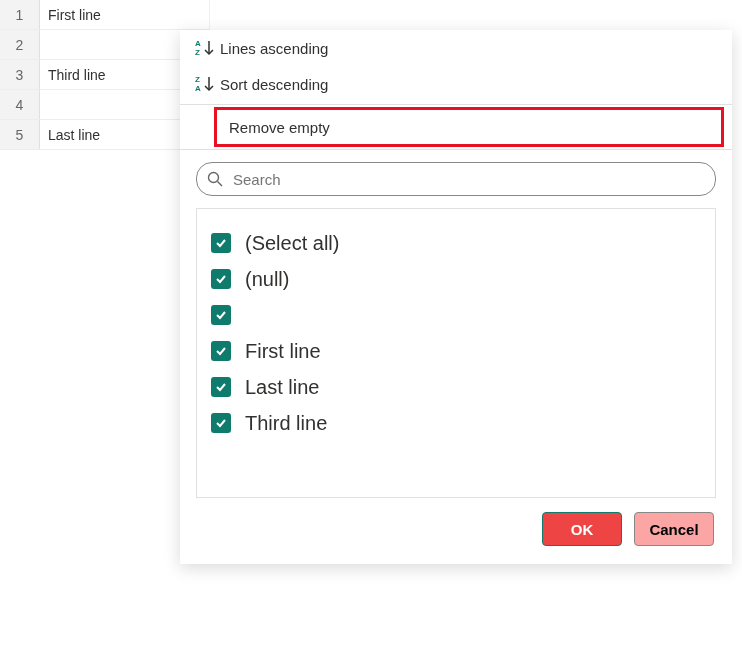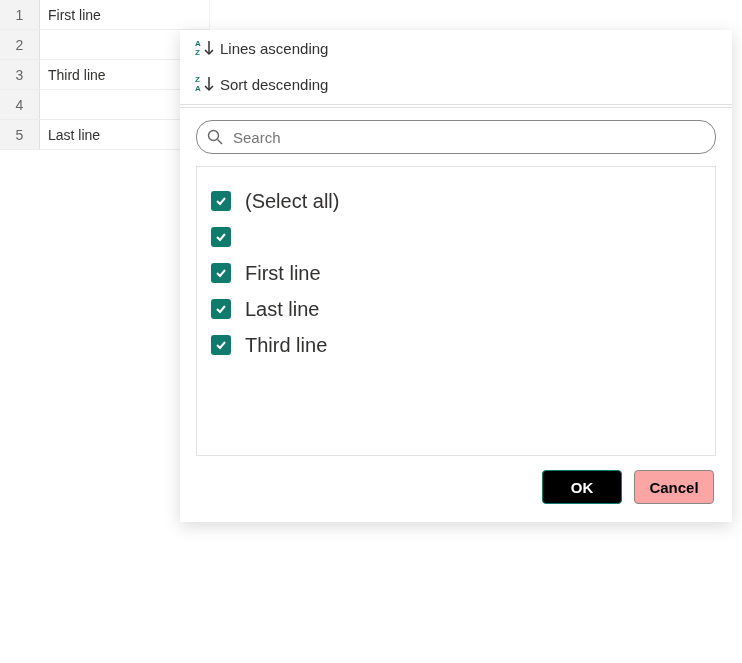--- a/index.html
+++ b/index.html
@@ -158,21 +158,21 @@
     min-width: 80px;
     height: 34px;
     border-radius: 4px;
     font-size: 15px;
     font-weight: 600;
     cursor: pointer;
     border: 1px solid #8a8886;
     background: #fca5a5;
   }
   .btn.primary {
-    background: #000000;
+    background: #ef4444;
     border-color: #0f7b6c;
     color: #fff;
   }
   svg { display:block; }
 </style>
 </head>
 <body>
 
 <div class="table-area">
   <div class="data-row">
@@ -214,20 +214,25 @@
       <svg width="20" height="18" viewBox="0 0 20 18">
           <text x="0" y="7" font-size="8" fill="#0f7b6c" font-weight="bold">Z</text>
           <text x="0" y="16" font-size="8" fill="#0f7b6c" font-weight="bold">A</text>
           <line x1="14" y1="2" x2="14" y2="15" stroke="#323130" stroke-width="1.5"></line>
           <polyline points="10,11 14,15 18,11" fill="none" stroke="#323130" stroke-width="1.5"></polyline>
         </svg>
     </span>
     <span>Sort descending</span>
   </div>
   <div class="separator"></div>
+  <div class="highlight-box">
+    <div class="menu-item">
+      <span>Remove empty</span>
+    </div>
+  </div>
   <div class="separator"></div>
 
   <div class="search-box">
     <span style="margin-right:8px;">
       <svg width="16" height="16" viewBox="0 0 16 16">
           <circle cx="6.5" cy="6.5" r="5" fill="none" stroke="#666" stroke-width="1.4"></circle>
           <line x1="10.5" y1="10.5" x2="15" y2="15" stroke="#666" stroke-width="1.4"></line>
         </svg>
     </span>
     <input type="text" placeholder="Search" style="">
@@ -241,20 +246,28 @@
           </svg>
         </span>
       <span class="filter-label">(Select all)</span>
     </div>
     <div class="filter-item">
       <span class="filter-check">
           <svg width="12" height="12" viewBox="0 0 12 12">
             <polyline points="2,6 5,9 10,3" fill="none" stroke="#fff" stroke-width="2"></polyline>
           </svg>
         </span>
+      <span class="filter-label">(null)</span>
+    </div>
+    <div class="filter-item">
+      <span class="filter-check">
+          <svg width="12" height="12" viewBox="0 0 12 12">
+            <polyline points="2,6 5,9 10,3" fill="none" stroke="#fff" stroke-width="2"></polyline>
+          </svg>
+        </span>
       <span class="filter-label"></span>
     </div>
     <div class="filter-item">
       <span class="filter-check">
           <svg width="12" height="12" viewBox="0 0 12 12">
             <polyline points="2,6 5,9 10,3" fill="none" stroke="#fff" stroke-width="2"></polyline>
           </svg>
         </span>
       <span class="filter-label">First line</span>
     </div>

